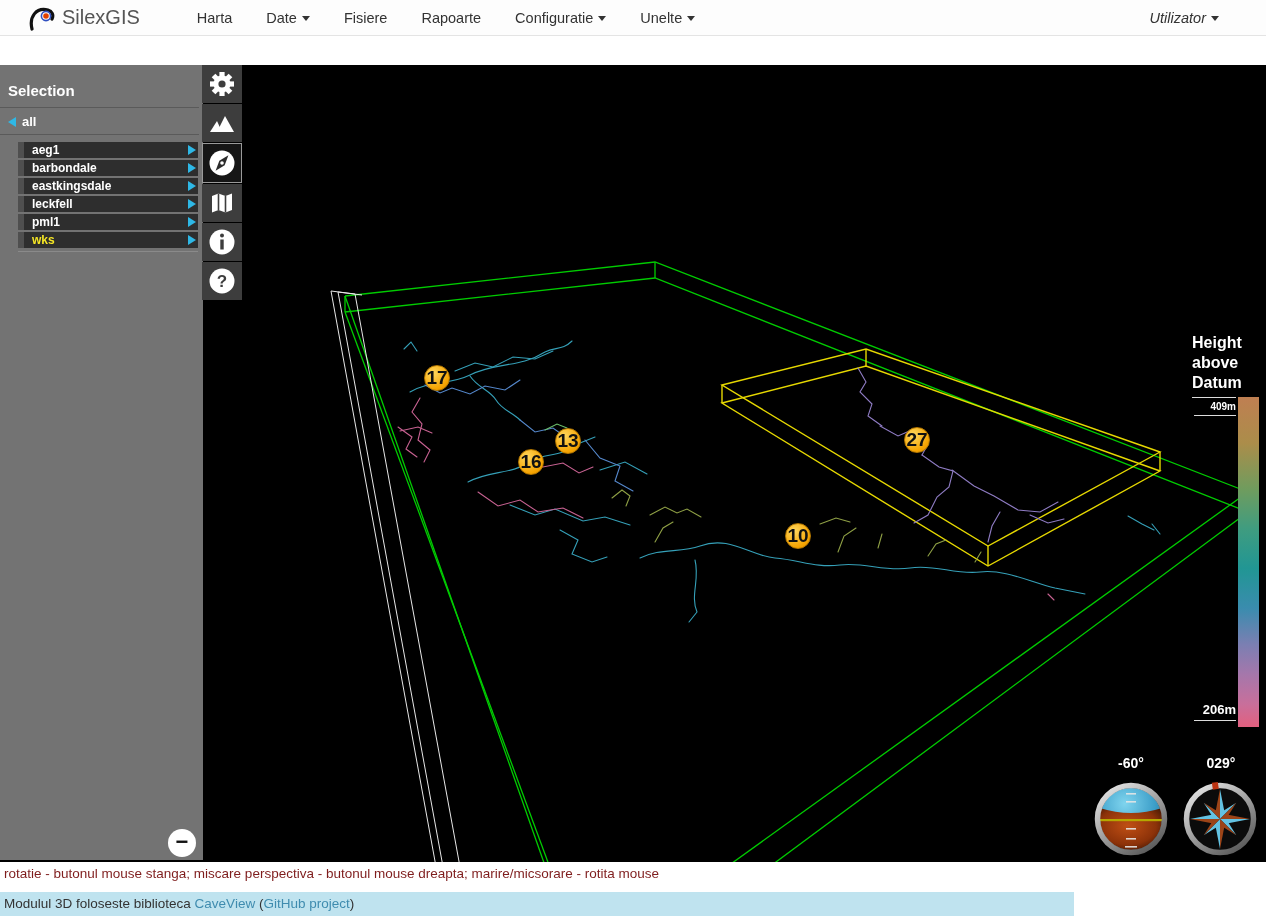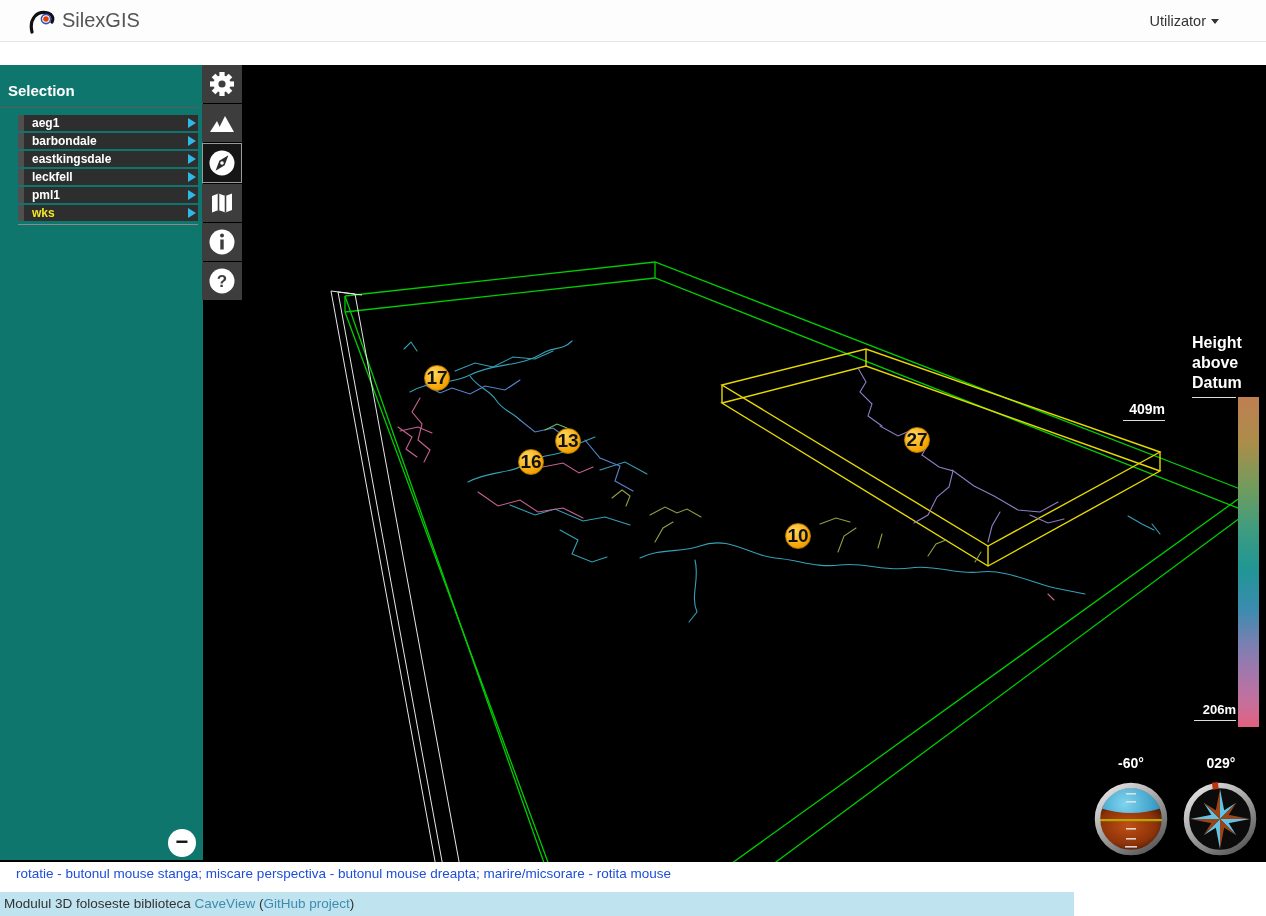--- a/index.html
+++ b/index.html
@@ -1,32 +1,32 @@
 <!DOCTYPE html>
 <html><head>
 <meta charset="utf-8">
 <style>
   * { margin:0; padding:0; box-sizing:border-box; }
   html,body { width:1266px; height:916px; overflow:hidden; background:#fff;
     font-family:"Liberation Sans", sans-serif; }
   
-  .navbar { position:absolute; left:0; top:0; width:1266px; height:42px;
+  .navbar { position:absolute; left:0; top:0; width:1266px; height:36px;
     background:#fdfdfd; border-bottom:1px solid #e4e4e4; display:flex; align-items:center; }
   .brand { display:flex; align-items:center; gap:4px; margin-left:28px; cursor:pointer; }
   .brand-text { font-size:20px; color:#555; }
   .nav-items { display:flex; margin-left:40px; }
   .nav-item { font-size:14.5px; color:#333; padding:10px 17px; cursor:pointer; white-space:nowrap; }
-  .nav-right { margin-left:auto; margin-right:30px; }
+  .nav-right { margin-left:auto; margin-right:30px;font-style:italic; }
   .caret { display:inline-block; width:0; height:0; margin-left:5px; vertical-align:middle;
     border-left:4px solid transparent; border-right:4px solid transparent; border-top:5px solid #333; }
   
   .canvas { position:absolute; left:0; top:65px; width:1266px; height:797px; background:#000; }
   .scene { position:absolute; left:0; top:0; }
   
-  .panel { position:absolute; left:0; top:0; width:203px; height:795px; background:#0f766e; z-index:5; }
+  .panel { position:absolute; left:0; top:0; width:203px; height:795px; background:#737373; z-index:5; }
   .panel-title { color:#fff; font-size:15px; font-weight:bold; padding:17px 10px 8px 8px;
     border-bottom:1px solid #5a5a5a; margin-right:4px; }
   .panel-back { color:#fff; font-size:13px; font-weight:bold; padding:6px 10px 5px 22px;
     border-bottom:1px solid #5a5a5a; margin-right:4px; position:relative; cursor:pointer; }
   .back-arrow { position:absolute; left:8px; top:9px; width:0; height:0;
     border-top:5px solid transparent; border-bottom:5px solid transparent; border-right:8px solid #2eb8e6; }
   .panel-list { margin:7px 5px 0 18px; border-bottom:1px solid #8a8a8a; padding-bottom:1px; }
   .panel-item { position:relative; height:16px; margin-bottom:2px; background:#2e2e2e;
     display:flex; align-items:center; cursor:pointer; }
   .panel-item .tab { width:6px; height:16px; background:#4f4f4f; margin-right:2px; }
@@ -44,49 +44,57 @@
   
   .marker { position:absolute; width:26px; height:26px; border-radius:50%;
     background:radial-gradient(circle at 35% 30%, #ffd75e, #f5a300 70%, #d98800);
     border:1px solid #b87a00; color:#111; font-size:19px; font-weight:bold;
     display:flex; align-items:center; justify-content:center;
     transform:translate(-50%,-50%); cursor:pointer; z-index:4; }
   
   .legend-title { position:absolute; left:1192px; top:268px; width:44px; color:#fff;
     font-size:16px; font-weight:bold; line-height:20px; border-bottom:1px solid #ddd;
     padding-bottom:4px; z-index:4; }
-  .legend-max { position:absolute; left:1123px; top:336px; width:42px; text-align:right;
-    color:#fff; font-size:14px; font-weight:bold; border-bottom:1px solid #ddd; padding-bottom:3px; z-index:4; }
+  .legend-max { position:absolute; left:1194px; top:336px; width:42px; text-align:right;
+    color:#fff; font-size:10px; font-weight:bold; border-bottom:1px solid #ddd; padding-bottom:3px; z-index:4; }
   .legend-min { position:absolute; left:1194px; top:637px; width:42px; text-align:right;
     color:#fff; font-size:13px; font-weight:bold; border-bottom:1px solid #ddd; padding-bottom:3px; z-index:4; }
   .legend-bar { position:absolute; left:1238px; top:332px; width:21px; height:330px; z-index:3; }
   
   .hud-label { position:absolute; width:60px; text-align:center; color:#fff;
     font-size:14px; font-weight:bold; top:690px; z-index:4; }
   .hud-pitch { left:1101px; } .hud-bearing { left:1191px; }
   .instrument { position:absolute; top:716px; z-index:4; cursor:pointer; }
   .inst-horizon { left:1093px; } .inst-compass { left:1182px; }
   
   .statusbar { position:absolute; left:0; top:862px; width:1266px; height:24px; background:#fff;
-    color:#1d4ed8; font-size:13.5px; line-height:24px; padding-left:16px; }
+    color:#7f1d1d; font-size:13.5px; line-height:24px; padding-left:4px; }
   .footerbar { position:absolute; left:0; top:892px; width:1074px; height:24px; background:#bfe3ef;
     color:#333; font-size:13.5px; line-height:24px; padding-left:4px; }
   .footerbar a { color:#3f8caf; text-decoration:none; cursor:pointer; }
 </style>
 </head>
 <body>
 
 <div class="navbar">
   <div class="brand">
     <svg width="30" height="30" viewBox="0 0 30 30">
       <path d="M4,26 C1,14 8,4 20,7 C24,8 26,12 24,16" fill="none" stroke="#111" stroke-width="3.2" stroke-linecap="round"></path>
       <circle cx="18" cy="13" r="4.6" fill="none" stroke="#3050c0" stroke-width="1.6"></circle>
       <circle cx="18" cy="13" r="2.8" fill="#e04000"></circle>
     </svg>
     <span class="brand-text">SilexGIS</span>
+  </div>
+  <div class="nav-items">
+    <span class="nav-item"><span>Harta</span></span>
+    <span class="nav-item"><span>Date</span><span class="caret"></span></span>
+    <span class="nav-item"><span>Fisiere</span></span>
+    <span class="nav-item"><span>Rapoarte</span></span>
+    <span class="nav-item"><span>Configuratie</span><span class="caret"></span></span>
+    <span class="nav-item"><span>Unelte</span><span class="caret"></span></span>
   </div>
   <div class="nav-right">
     <span class="nav-item"><span>Utilizator</span><span class="caret"></span></span>
   </div>
 </div>
 
 <div class="canvas">
 
   <svg class="scene" width="1266" height="797" viewBox="0 65 1266 797">
 
@@ -176,20 +184,24 @@
     </div>
   <div class="marker" style="left: 798px; top: 471px;">
       <span>10</span>
     </div>
   <div class="marker" style="left: 917px; top: 375px;">
       <span>27</span>
     </div>
 
   <div class="panel">
     <div class="panel-title">Selection</div>
+    <div class="panel-back">
+      <span class="back-arrow"></span>
+      <span>all</span>
+    </div>
     <div class="panel-list">
       <div class="panel-item">
           <span class="tab"></span>
           <span class="lbl">aeg1</span>
           <span class="fwd"></span>
         </div>
       <div class="panel-item">
           <span class="tab"></span>
           <span class="lbl">barbondale</span>
           <span class="fwd"></span>

